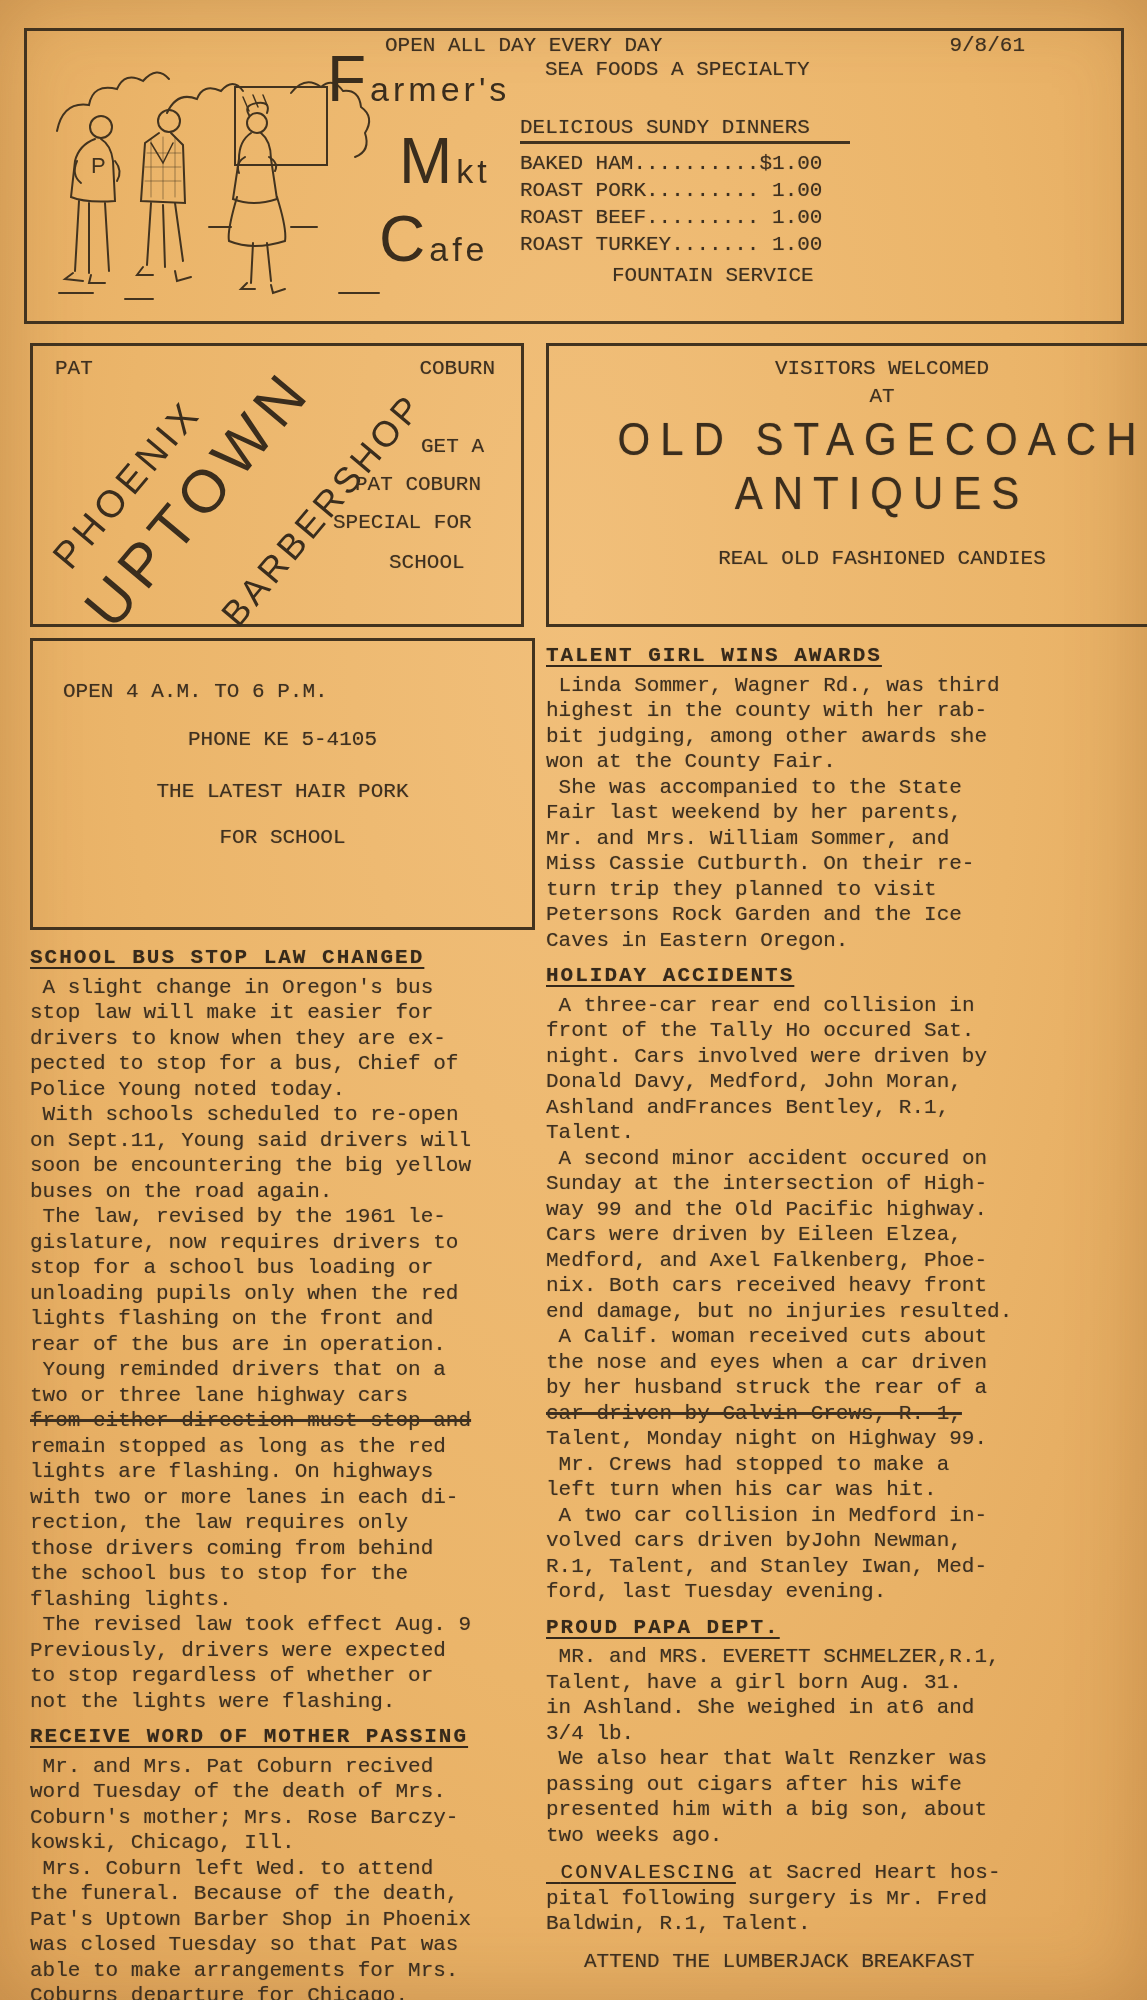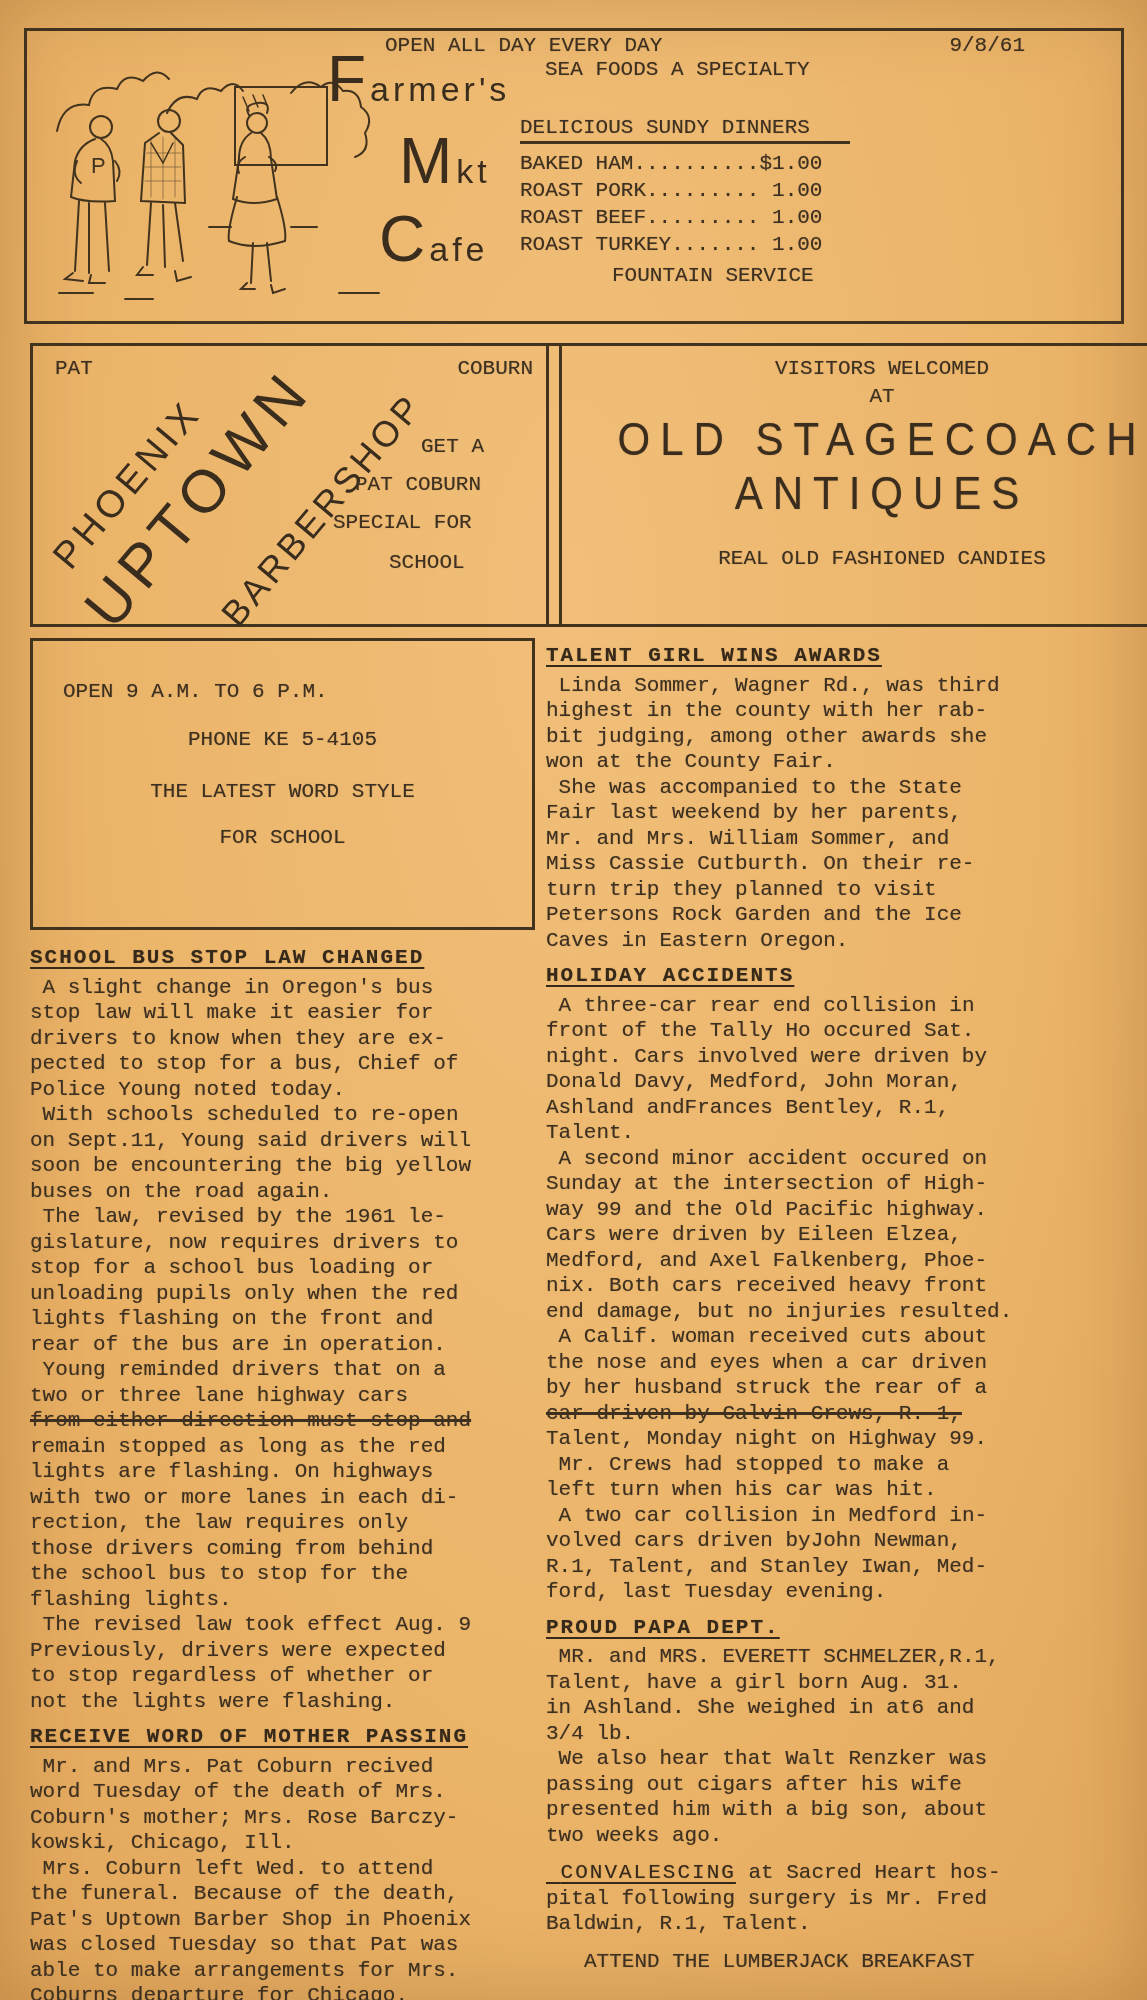--- a/index.html
+++ b/index.html
@@ -37,21 +37,21 @@
   .cn1 { left:300px; top:16px; }
   .cn2 { left:372px; top:98px; }
   .cn3 { left:352px; top:176px; }
   .illo { position:absolute; left:12px; top:26px; }
 
   
   .col-left  { position:absolute; left:30px;  top:343px; width:505px; }
   .col-right { position:absolute; left:546px; top:343px; width:578px; }
 
   
-  .barber-box { position:relative; width:532px; height:284px; border:3px solid #42331f;
+  .barber-box { position:relative; width:494px; height:284px; border:3px solid #42331f;
                 margin-bottom:11px; }
   .barber-box .corner-l { position:absolute; left:22px; top:10px; }
   .barber-box .corner-r { position:absolute; right:26px; top:10px; }
   .diag { position:absolute; transform-origin:0 50%; transform:rotate(-50deg);
           font-family:"Liberation Sans",sans-serif; color:#3a2d1d; white-space:nowrap; }
   .diag1 { left:28px;  top:196px; font-size:38px; letter-spacing:5px; }
   .diag2 { left:64px;  top:238px; font-size:60px; letter-spacing:8px; }
   .diag3 { left:196px; top:254px; font-size:36px; letter-spacing:4px; }
   .bline { position:absolute; }
   .bl1 { left:388px; top:88px; }
@@ -162,23 +162,23 @@
       <span class="diag diag1">PHOENIX</span>
       <span class="diag diag2">UPTOWN</span>
       <span class="diag diag3">BARBERSHOP</span>
       <span class="bline bl1 tw">GET A</span>
       <span class="bline bl2 tw">PAT COBURN</span>
       <span class="bline bl3 tw">SPECIAL FOR</span>
       <span class="bline bl4 tw">SCHOOL</span>
     </div>
 
     <div class="salon-box">
-      <div class="hours tw">OPEN 9 A.M. TO 6 P.M.</div>
+      <div class="hours tw">OPEN 4 A.M. TO 6 P.M.</div>
       <div class="phone tw">PHONE KE 5-4105</div>
-      <div class="p2 tw">THE LATEST WORD STYLE</div>
+      <div class="p2 tw">THE LATEST HAIR PORK</div>
       <div class="p3 tw">FOR SCHOOL</div>
     </div>
 
     <article class="art">
       <h2 class="headline tw">SCHOOL BUS STOP LAW CHANGED</h2>
       <div class="tw"><span> A slight change in Oregon's bus
 stop law will make it easier for
 drivers to know when they are ex-
 pected to stop for a bus, Chief of
 Police Young noted today.

